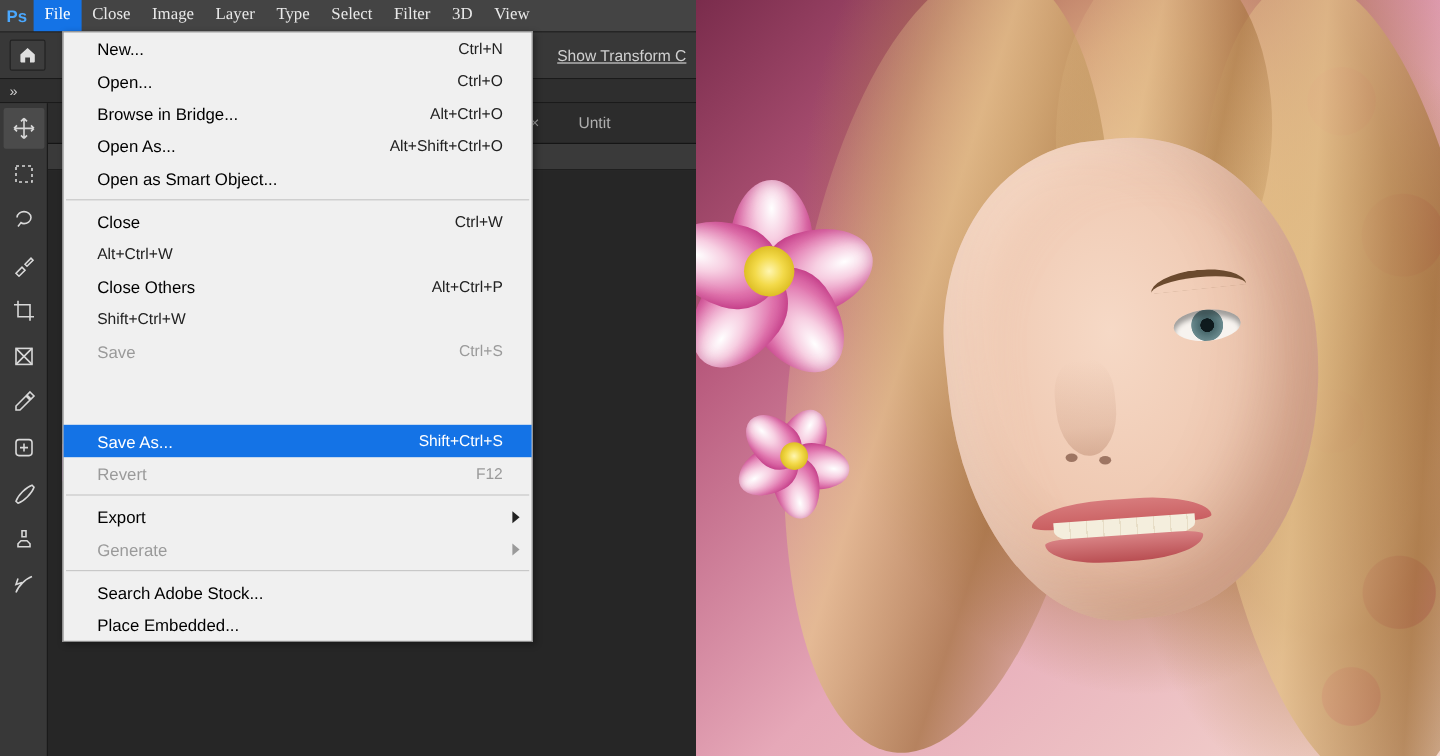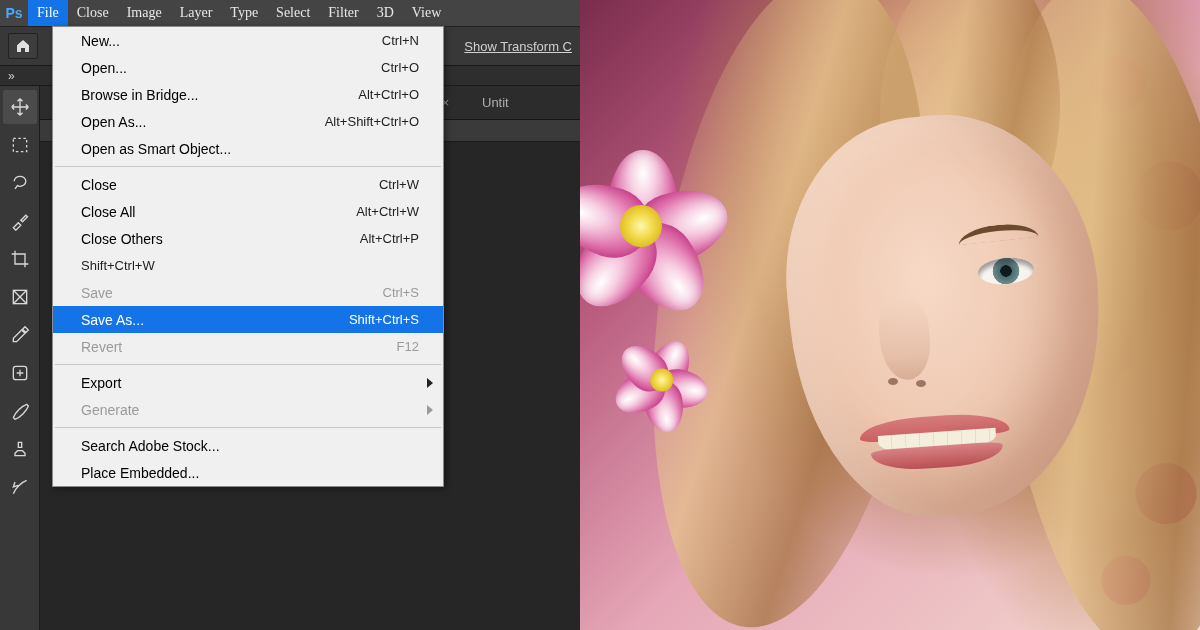--- a/index.html
+++ b/index.html
@@ -95,21 +95,21 @@
   .dd-row .shortcut { color: #222; font-size: 13px; }
   .dd-row.disabled .label, .dd-row.disabled .shortcut { color: #9a9a9a; }
   .dd-row .sub-arrow {
     position: absolute; right: 10px; width: 0; height: 0;
     border-top: 5px solid transparent; border-bottom: 5px solid transparent;
     border-left: 6px solid #222;
   }
   .dd-row .sub-arrow.grey { border-left-color: #9a9a9a; }
   .dd-sep { height: 1px; background: #c8c8c8; margin: 4px 2px; }
 
-  .dd-row.hovered { background: #1473e6; color: #fff; }
+  .dd-row.hovered { background: #1473e6; color: #fff; margin-top: 48px; }
   .dd-row.hovered .shortcut { color: #fff; }
 
   .highlight-frame {
     position: absolute; border: 4px solid #b5179e; pointer-events: none;
   }
 
   
   .photo-pane {
     position: relative; width: 620px; height: 630px; overflow: hidden;
     background: linear-gradient(135deg, #7a2c4c 0%, #b85a7d 25%, #e6a8b8 55%, #f4d9cf 100%);
@@ -335,21 +335,20 @@
         </div>
         <div class="dd-row">
           <span class="label">Open as Smart Object...</span>
         </div>
         <div class="dd-sep"></div>
         <div class="dd-row">
           <span class="label">Close</span>
           <span class="shortcut">Ctrl+W</span>
         </div>
         <div class="dd-row">
-          <span class="label">Close All</span>
           <span class="shortcut">Alt+Ctrl+W</span>
         </div>
         <div class="dd-row">
           <span class="label">Close Others</span>
           <span class="shortcut">Alt+Ctrl+P</span>
         </div>
         <div class="dd-row">
           <span class="shortcut">Shift+Ctrl+W</span>
         </div>
         <div class="dd-row disabled">

